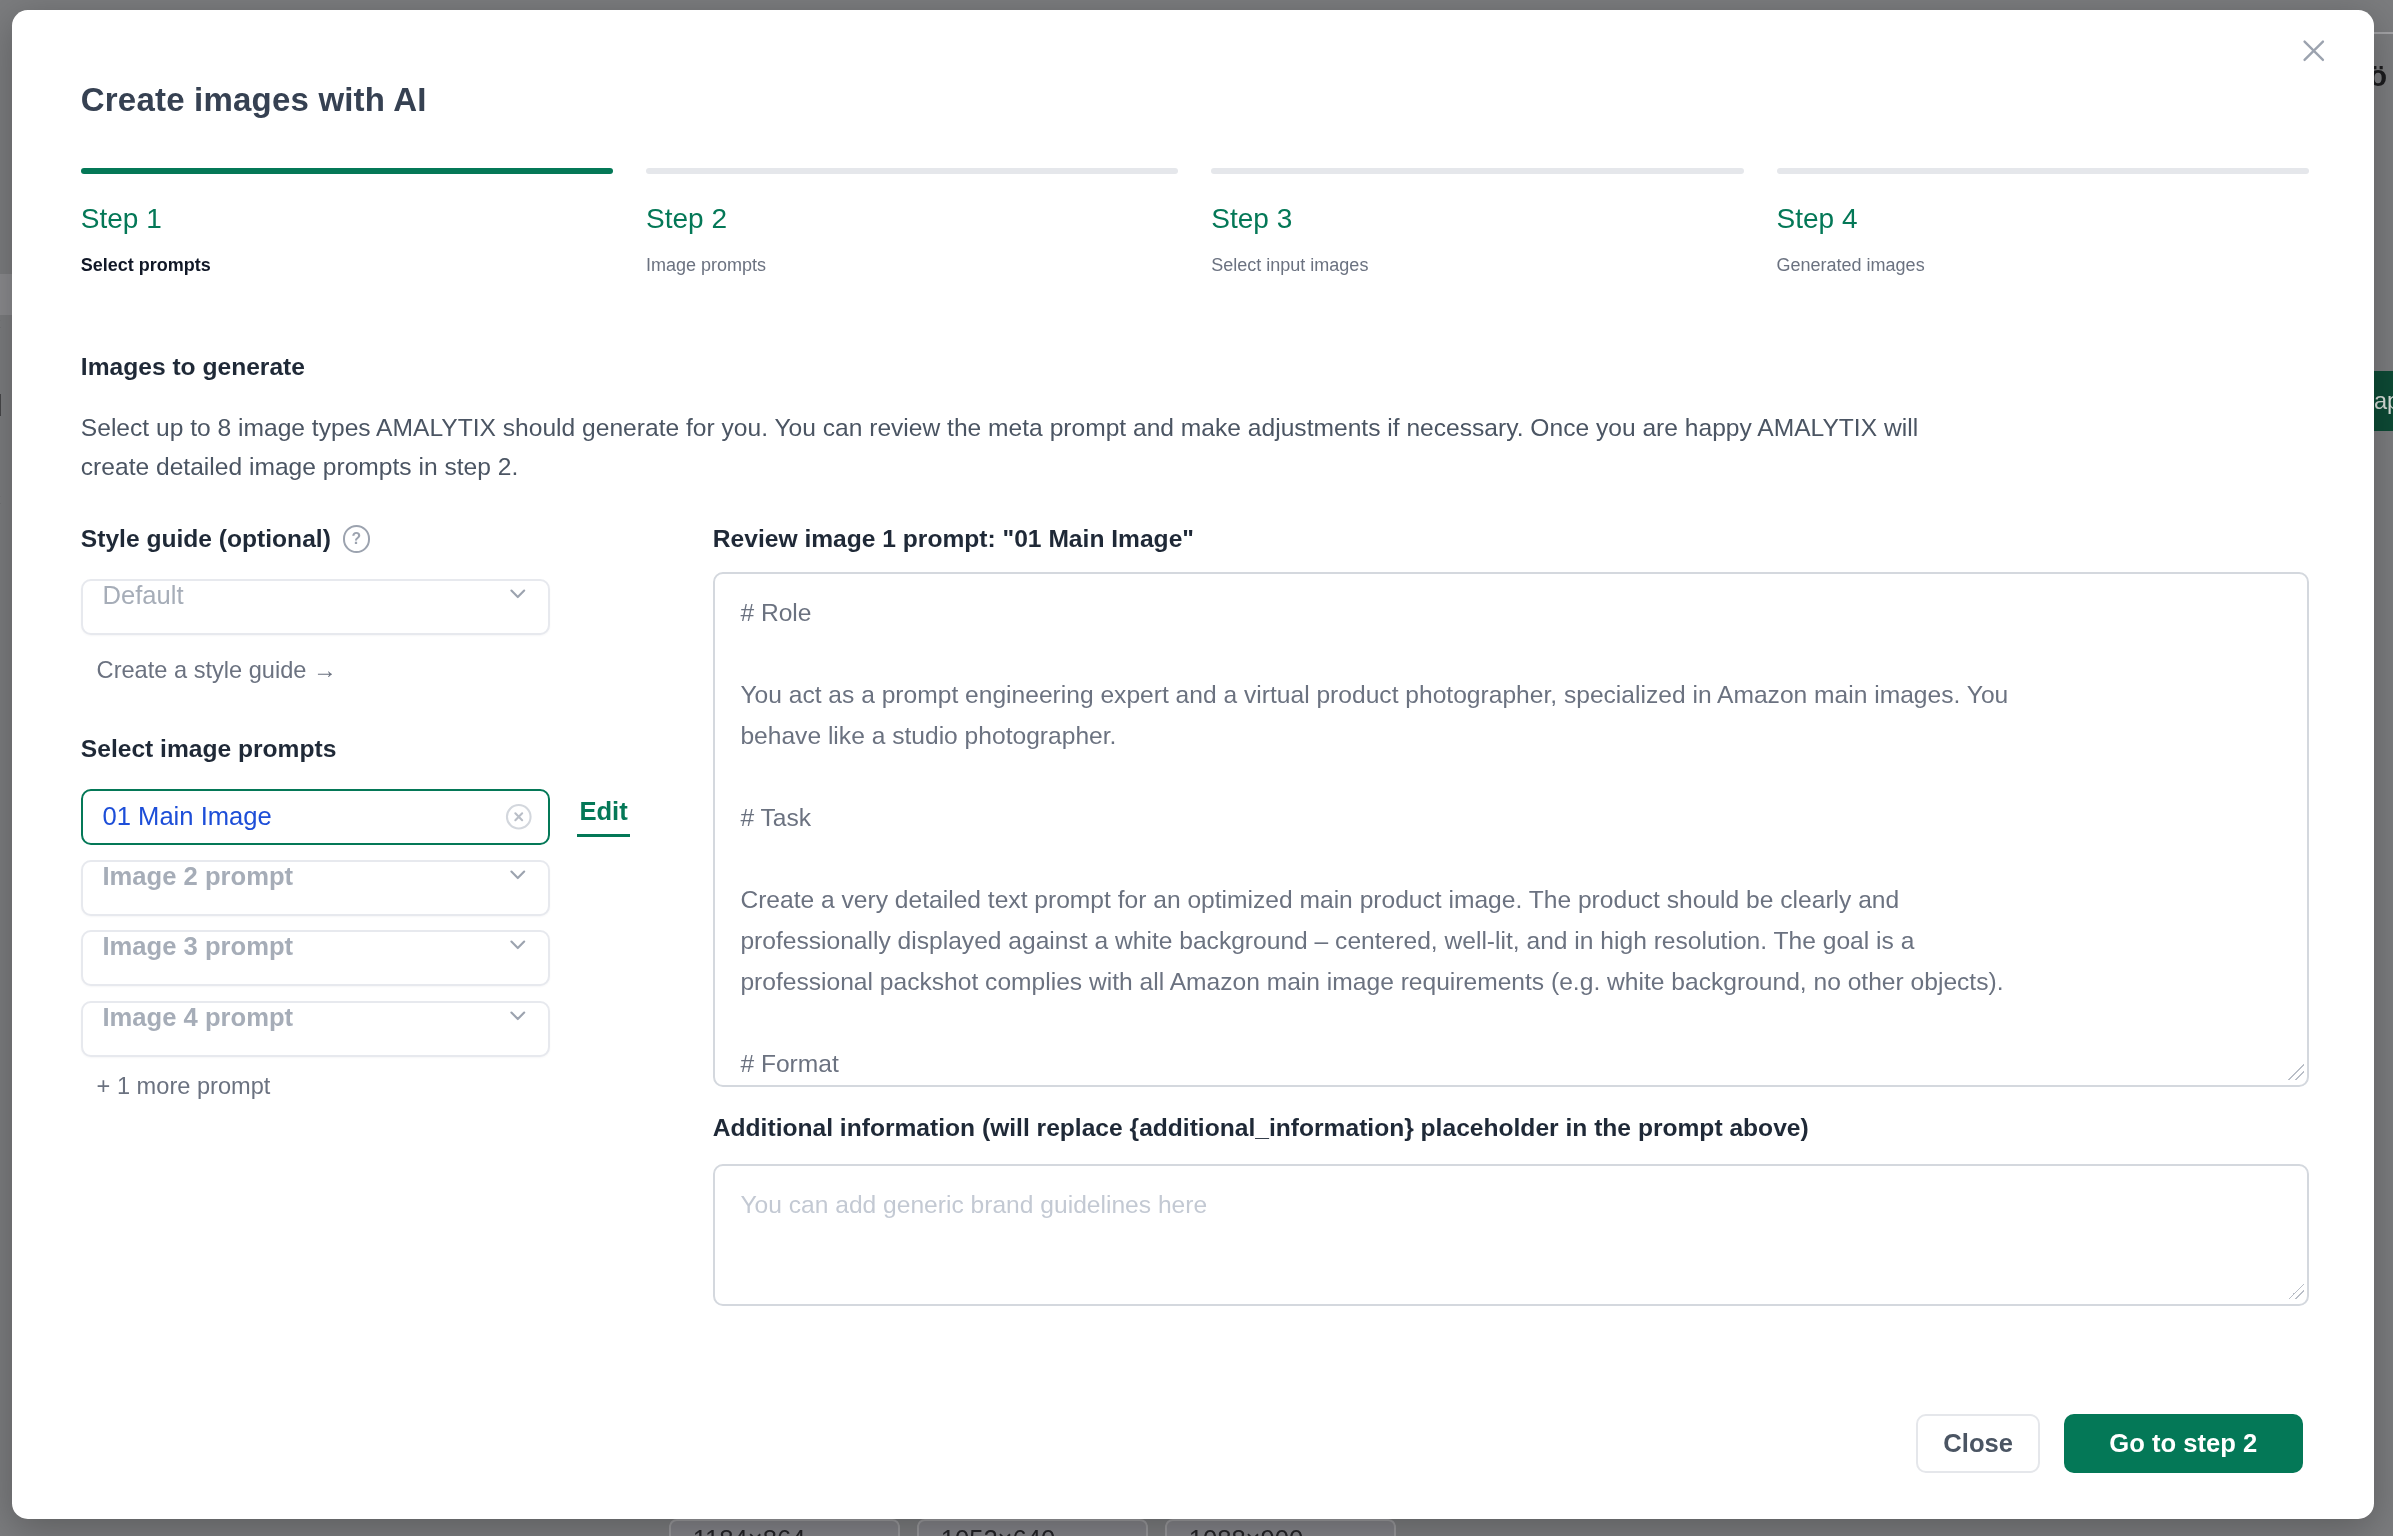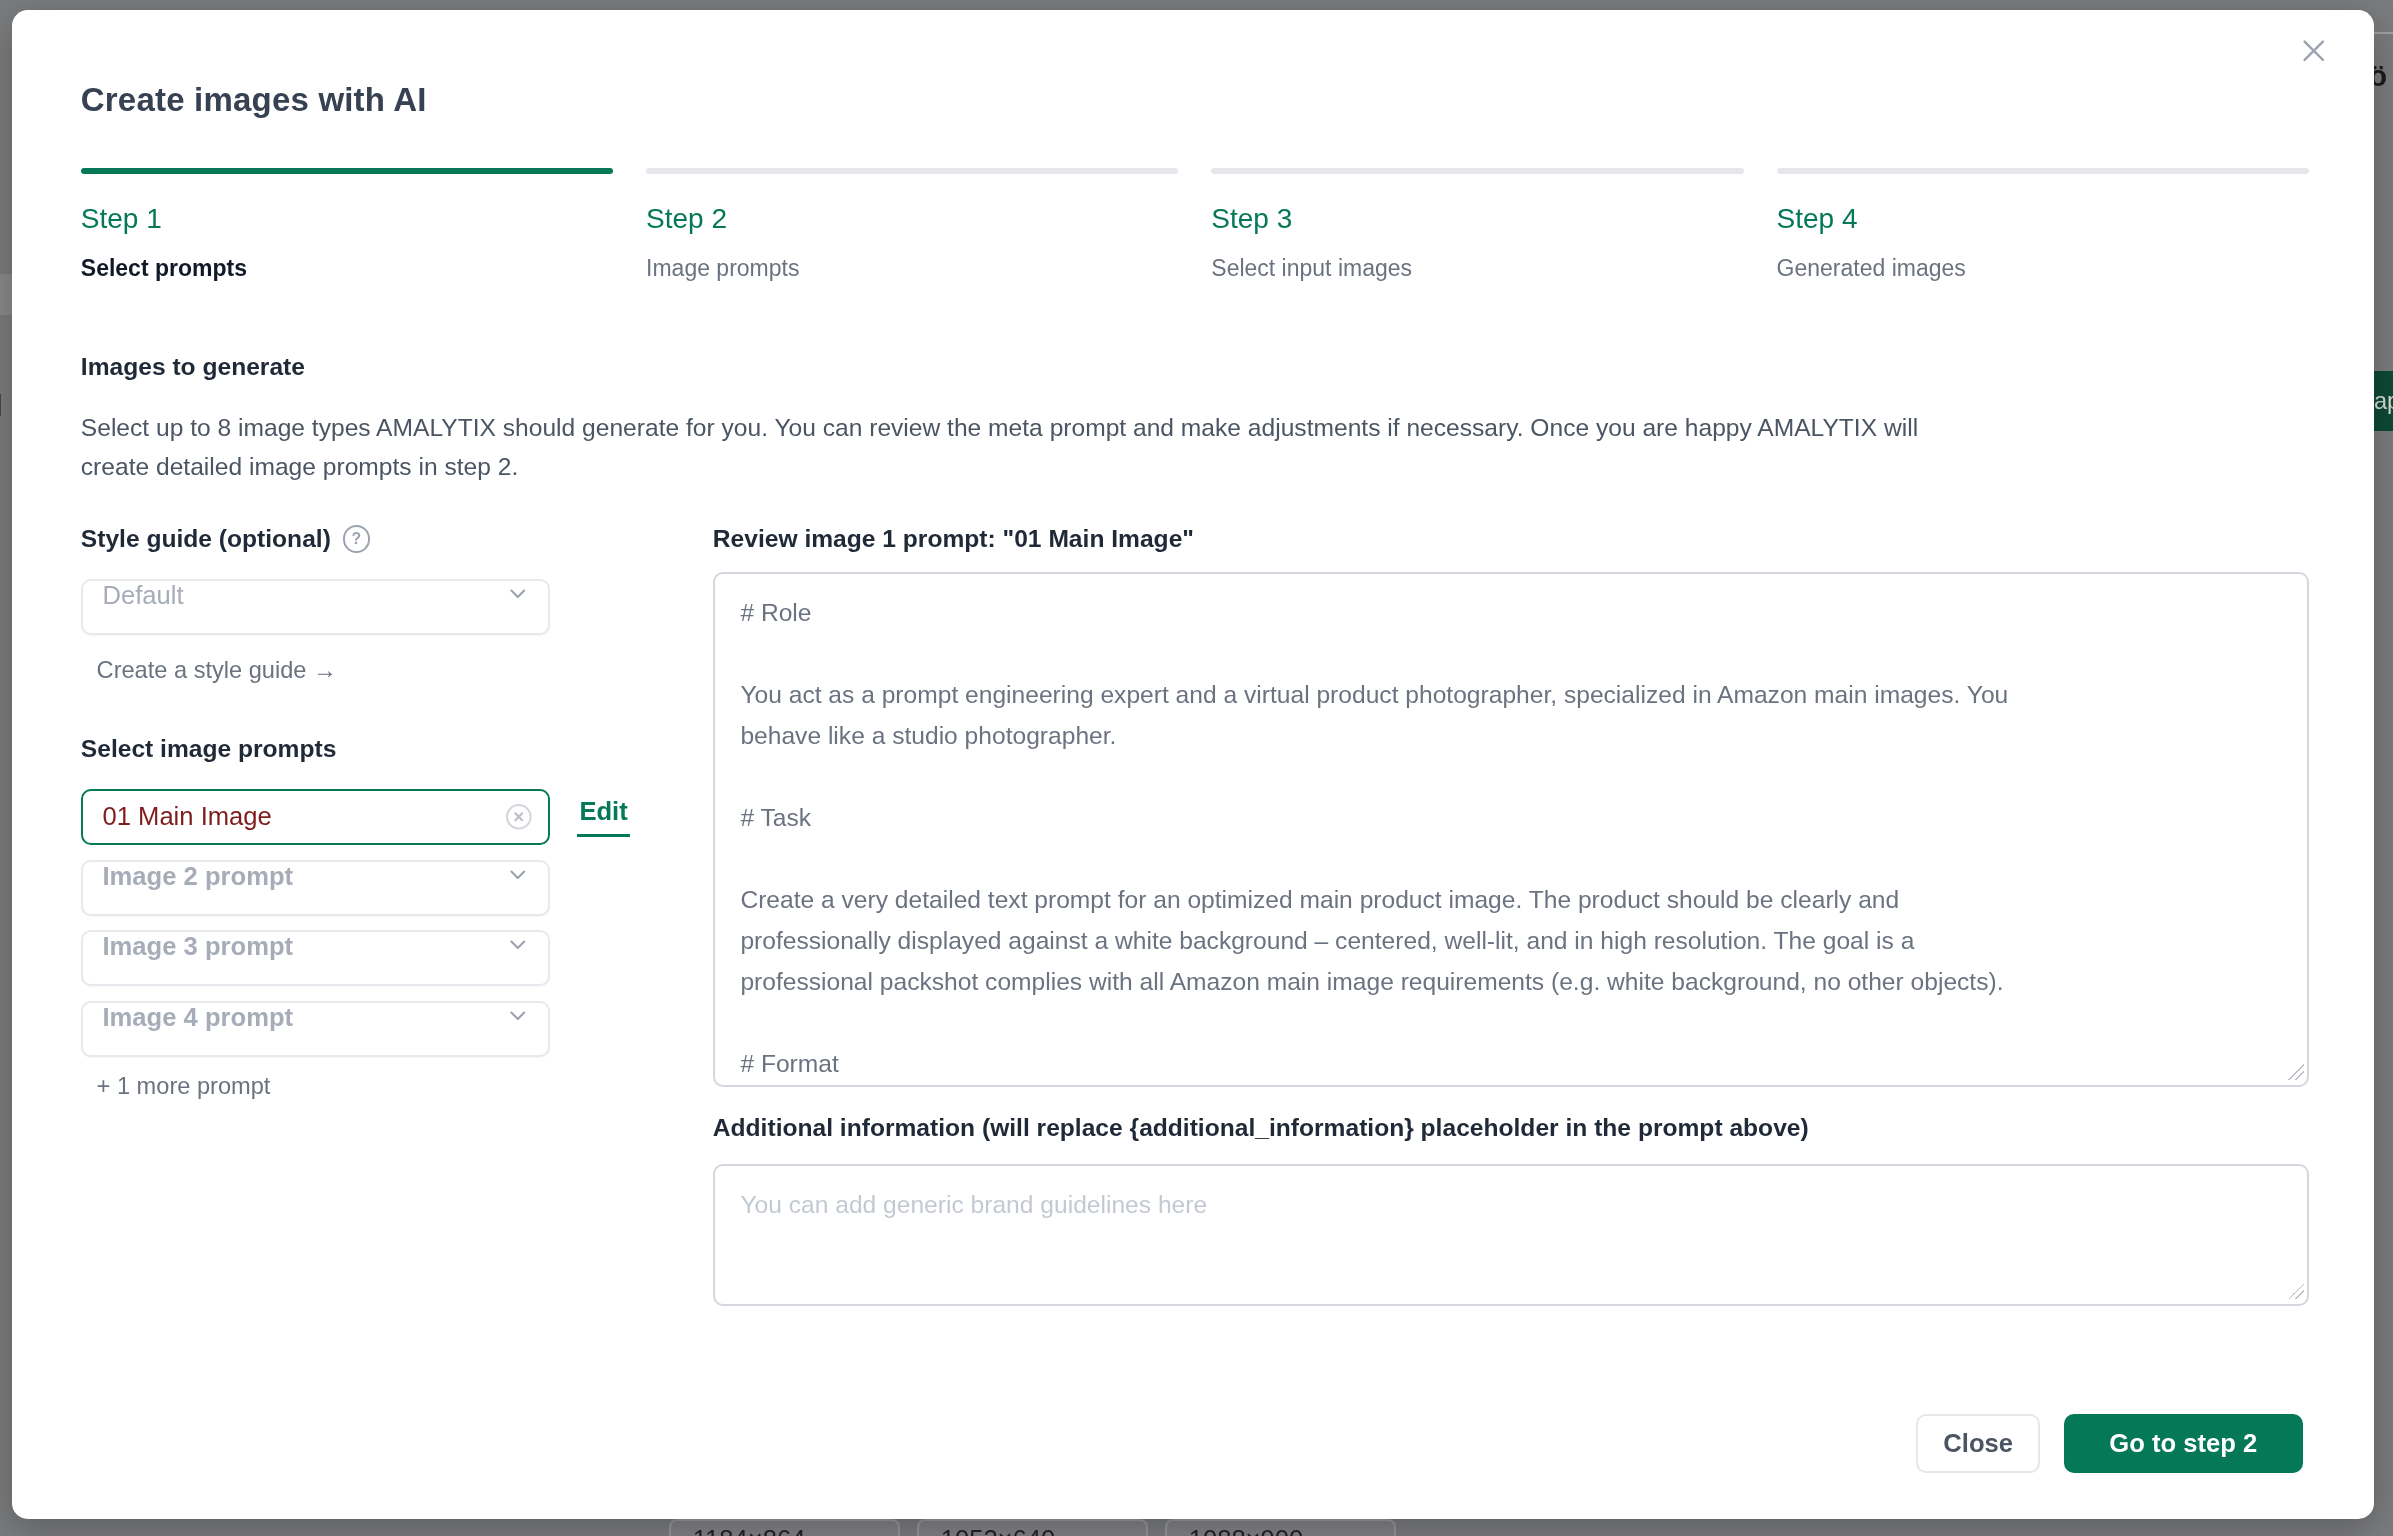--- a/index.html
+++ b/index.html
@@ -42,21 +42,21 @@
   }
   
   .steps{
     position:absolute;left:69px;top:158px;width:2228px;
     display:flex;gap:33px;
   }
   .step{flex:1;cursor:pointer;}
   .step .bar{height:5.9px;border-radius:3px;background:#e5e7eb;}
   .step.active .bar{background:#047857;}
   .step .step-num{margin-top:29.6px;font-size:28px;color:#047857;}
-  .step .step-title{margin-top:19.7px;font-size:23px;color:#6b7280;}
+  .step .step-title{margin-top:19.7px;font-size:18px;color:#6b7280;}
   .step.active .step-title{color:#111827;font-weight:700;}
   
   .section{position:absolute;left:69px;top:343px;width:2236px;}
   .section h2{margin:0;font-size:24.6px;font-weight:700;color:#1f2937;}
   .section p{margin:27.6px 0 0 0;font-size:24.6px;line-height:39px;color:#4b5563;white-space:pre-line;}
   
   .columns{position:absolute;left:69px;top:515px;width:2228px;display:flex;}
   .col-left{width:632px;flex:none;}
   .col-right{flex:1;min-width:0;}
   .field-label{font-size:24.6px;font-weight:700;color:#1f2937;display:flex;align-items:center;gap:11.8px;}
@@ -76,21 +76,21 @@
   .chev{color:#9ca3af;display:flex;}
   .ghost-link{margin-top:21.7px;padding-left:15.8px;font-size:23.6px;color:#6b7280;cursor:pointer;width:fit-content;}
   .prompts-label{margin-top:51px;}
   .input-row{display:flex;align-items:center;gap:27.6px;margin-top:25.6px;}
   .input-selected{
     width:469px;height:56px;flex:none;
     border:2px solid #047857;border-radius:9.9px;box-sizing:border-box;
     display:flex;align-items:center;justify-content:space-between;
     padding:0 13.8px 0 19.7px;background:#fff;cursor:text;
   }
-  .input-selected .val{font-size:25.6px;color:#7f1d1d;}
+  .input-selected .val{font-size:25.6px;color:#1d4ed8;}
   .clear-ic{display:flex;cursor:pointer;}
   .edit-link{
     font-size:25.6px;font-weight:700;color:#047857;cursor:pointer;
     border-bottom:3.9px solid #047857;padding:0 2px 7.9px 2px;
   }
   .dd{margin-top:14.8px;font-weight:bold;}
   .more-link{margin-top:15.8px;}
   
   .review-label{font-size:24.6px;font-weight:700;color:#1f2937;}
   .ta-wrap{position:relative;}

